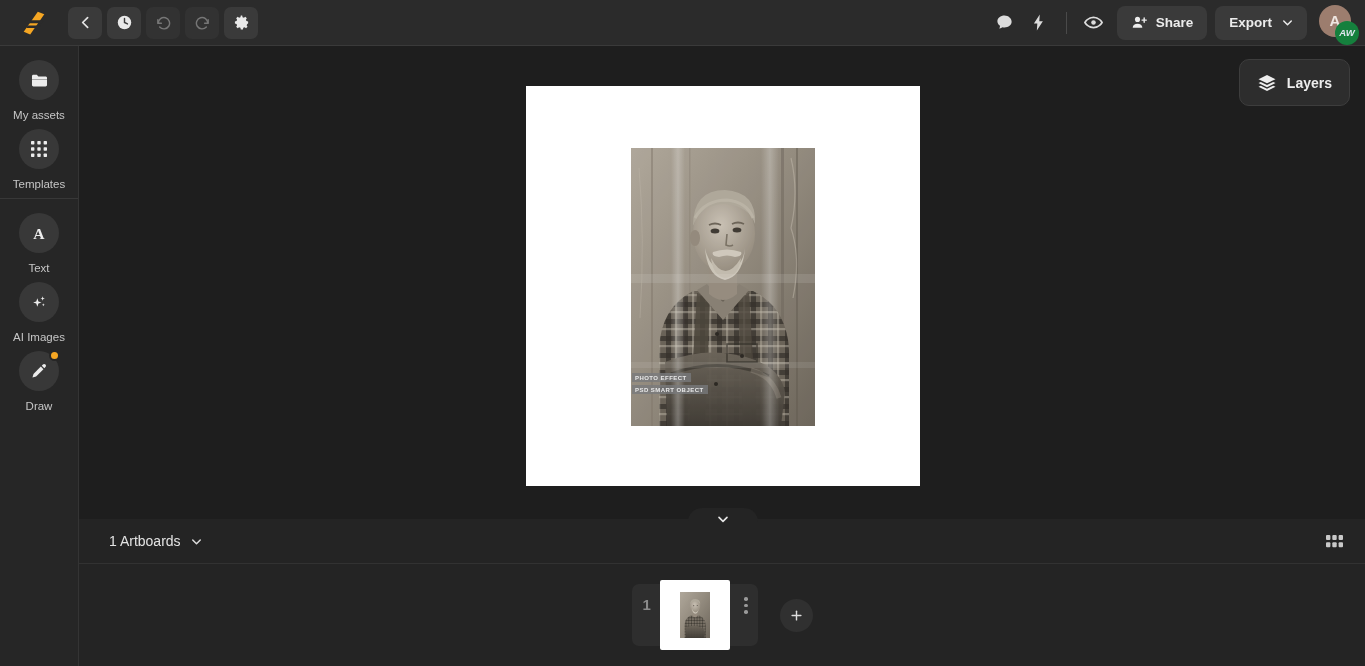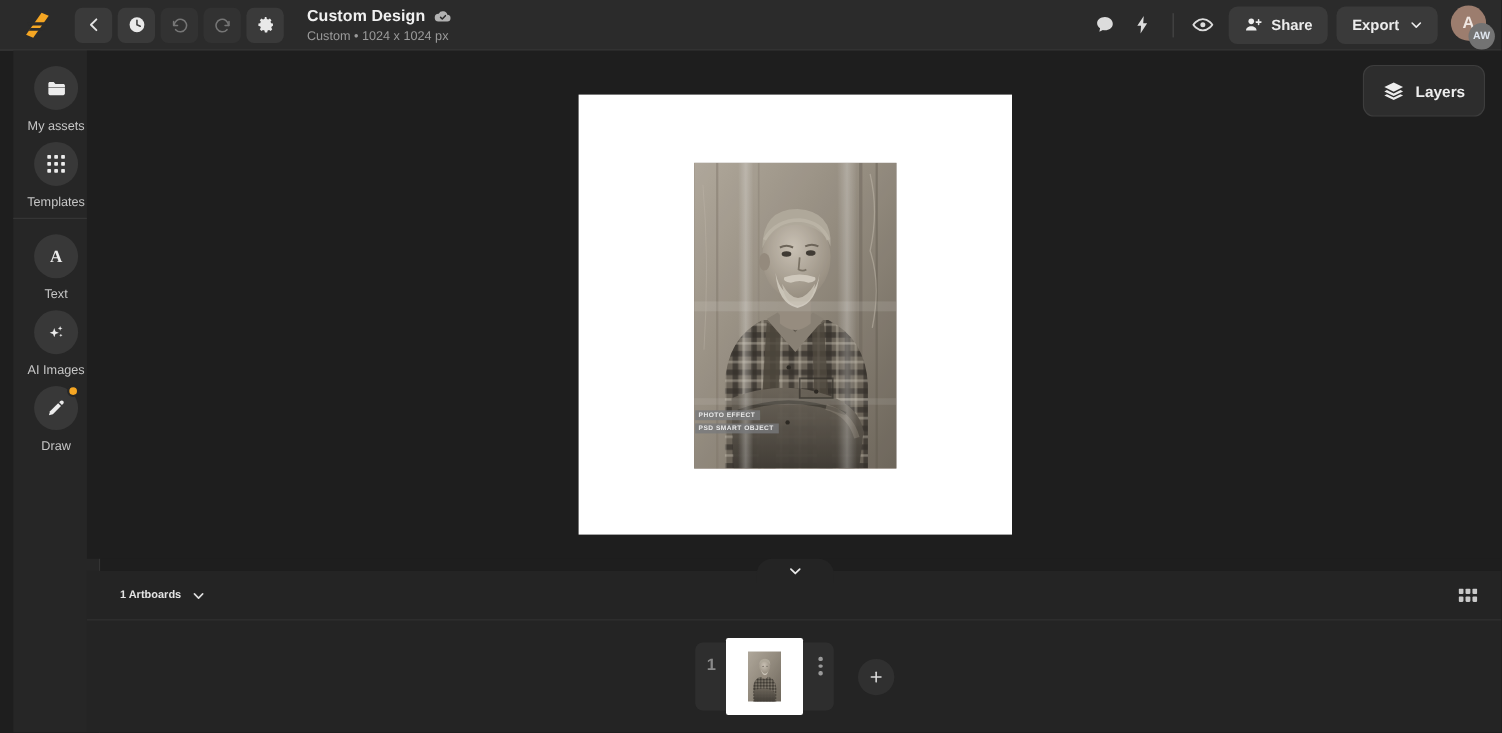--- a/index.html
+++ b/index.html
@@ -72,28 +72,28 @@
   .avatar {
     width:32px; height:32px; border-radius:50%;
     background:#9c7d6e; color:#efe6e1;
     display:flex; align-items:center; justify-content:center;
     font-size:15px; font-weight:bold;
     position:absolute; left:2px; top:2px;
   }
   .avatar-badge {
     position:absolute; right:-2px; bottom:-2px;
     width:24px; height:24px; border-radius:50%;
-    background:#737373; color:#dfe6ef;
-    display:flex; align-items:center; justify-content:center;
-    font-size:9.5px; font-weight:bold; letter-spacing:.2px;
+    background:#15803d; color:#dfe6ef;
+    display:flex; align-items:center; justify-content:center;
+    font-size:9.5px; font-weight:bold; letter-spacing:.2px;font-style:italic;
   }
 
   
   .sidebar {
-    position:absolute; top:46px; left:12px;
+    position:absolute; top:46px; left:0;
     width:79px; height:620px;
     background:#262626;
     border-right:1px solid #343434;
     padding-top: 14px;
   }
   .side-item {
     display:flex; flex-direction:column; align-items:center;
     cursor:pointer; margin-bottom: 8px; position:relative;
   }
   .side-icon {
@@ -171,21 +171,21 @@
     position:absolute; left:79px; top:519px;
     width:1286px; height:147px;
     background:#242424;
   }
   .bp-header {
     height:45px; border-bottom:1px solid #323232;
     display:flex; align-items:center;
     padding:0 16px 0 30px;
   }
   .ab-count {
-    font-size:10px; font-weight:bold; color:#e3e3e3;
+    font-size:14px; font-weight:normal; color:#e3e3e3;
     display:flex; align-items:center; gap:8px; cursor:pointer;
   }
   .bp-body {
     height:102px; display:flex; align-items:center; justify-content:center;
     gap:22px;
   }
   .ab-card {
     position:relative; width:126px; height:62px;
     background:#2e2e2e; border-radius:7px;
     display:flex; align-items:center; justify-content:center;
@@ -258,30 +258,20 @@
         <path d="M19.4 13a8 8 0 1 0-2 5.3"></path>
     </svg>
   </div>
 
   <div class="tb-btn">
     <svg width="17" height="17" viewBox="0 0 24 24" fill="#e9e9e9">
       <path d="M12 8.3a3.7 3.7 0 1 0 0 7.4 3.7 3.7 0 0 0 0-7.4zm9.3 5.2.1-1.5-.1-1.5-2.3-.5a7.3 7.3 0 0 0-.8-1.9l1.3-2-2.1-2.1-2 1.3a7.3 7.3 0 0 0-1.9-.8L13 2.2h-2l-.5 2.3a7.3 7.3 0 0 0-1.9.8l-2-1.3L4.5 6.1l1.3 2a7.3 7.3 0 0 0-.8 1.9l-2.3.5v3l2.3.5c.2.7.5 1.3.8 1.9l-1.3 2 2.1 2.1 2-1.3c.6.3 1.2.6 1.9.8l.5 2.3h3l.5-2.3c.7-.2 1.3-.5 1.9-.8l2 1.3 2.1-2.1-1.3-2c.3-.6.6-1.2.8-1.9z"></path>
     </svg>
   </div>
 
-  <div class="title-block">
-    <div class="title-row">
-      <div class="doc-title">Custom Design</div>
-      <svg width="17" height="17" viewBox="0 0 24 24">
-        <path d="M6.5 19h11a4.3 4.3 0 0 0 .4-8.6A6 6 0 0 0 6.8 9.1 4.6 4.6 0 0 0 6.5 19z" fill="#b2b2b2"></path>
-        <polyline points="9.2 13.8 11.4 15.9 15.4 11.6" fill="none" stroke="#2b2b2b" stroke-width="1.9" stroke-linecap="round" stroke-linejoin="round"></polyline>
-      </svg>
-    </div>
-    <div class="doc-sub">Custom • 1024 x 1024 px</div>
-  </div>
 
   <div class="spacer"></div>
 
   <div class="ic-btn">
     <svg width="19" height="19" viewBox="0 0 24 24" fill="#dcdcdc">
       <path d="M12 3.2c-5 0-9 3.2-9 7.2 0 2.3 1.3 4.4 3.4 5.7L5.6 20l4-2.1c.8.2 1.6.3 2.4.3 5 0 9-3.2 9-7.2s-4-7.8-9-7.8z"></path>
     </svg>
   </div>
 
   <div class="ic-btn">

